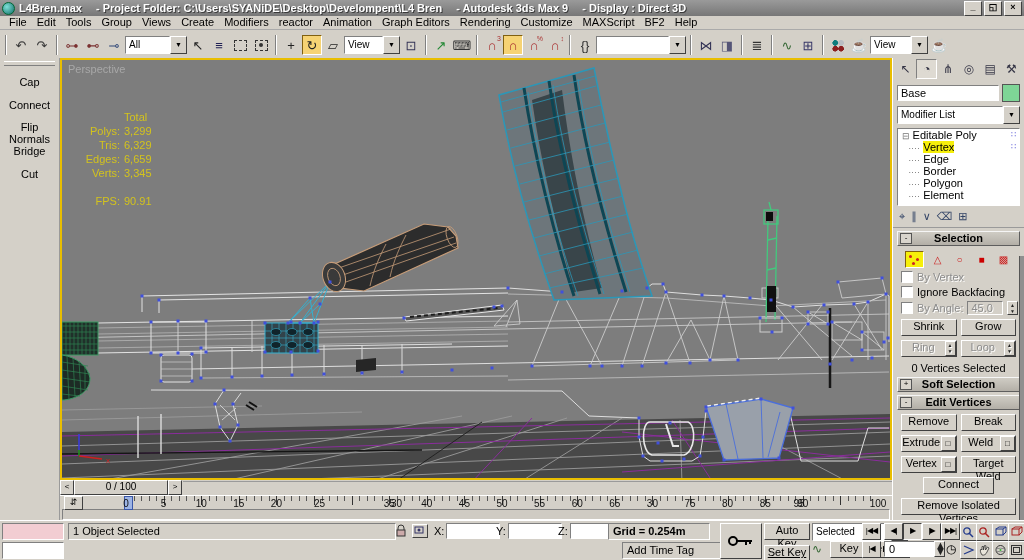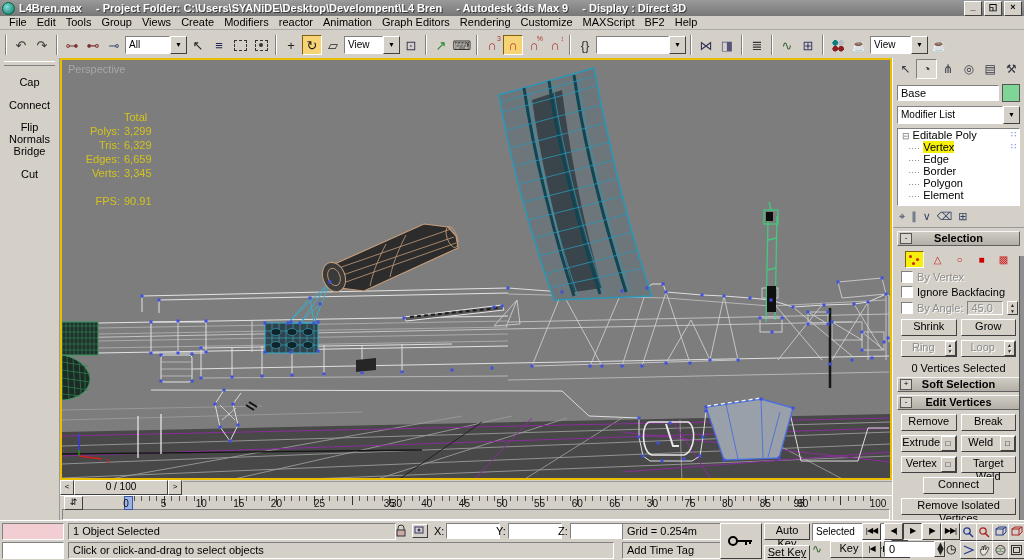--- a/index.html
+++ b/index.html
@@ -712,21 +712,20 @@
     </div>
     <div class="cp-scroll"></div>
   </div>
 </div>
 
 <div class="statusbar">
   <span class="sb sunken" style="left:2px;top:2px;width:60px;height:15px;background:#f2cdd2;"></span>
   <span class="sb sunken white" style="left:2px;top:21px;width:60px;height:15px;"></span>
 
   <span class="sb sunken sb-field" style="left:68px;top:2px;width:318px;height:15px;">1 Object Selected</span>
-  <span class="sb sunken sb-field" style="left:68px;top:21px;width:536px;height:15px;">Click or click-and-drag to select objects</span>
 
   <span class="sb" style="left:394px;top:2px;">
     <svg width="14" height="15">
           <rect x="3" y="7" width="8" height="6" fill="#caa" stroke="#333"></rect>
           <path d="M4,7 V5 a3,3 0 0 1 6,0 V7" fill="none" stroke="#333"></path>
         </svg>
   </span>
   <span class="sb raised" style="left:412px;top:3px;width:14px;height:12px;">
     <svg width="12" height="10">
           <rect x="2" y="2" width="8" height="6" fill="none" stroke="#336"></rect>
@@ -734,21 +733,21 @@
         </svg>
   </span>
 
   <span class="sb" style="left:434px;top:4px;">X:</span>
   <span class="sb sunken white sb-field" style="left:446px;top:2px;width:44px;height:14px;"></span>
   <span class="sb" style="left:496px;top:4px;">Y:</span>
   <span class="sb sunken white sb-field" style="left:508px;top:2px;width:44px;height:14px;"></span>
   <span class="sb" style="left:558px;top:4px;">Z:</span>
   <span class="sb sunken white sb-field" style="left:570px;top:2px;width:44px;height:14px;"></span>
 
-  <span class="sb sunken sb-field" style="left:622px;top:2px;width:92px;height:15px;">Grid = 0.254m</span>
+  <span class="sb sunken sb-field" style="left:608px;top:2px;width:92px;height:15px;font-weight:bold;">Grid = 0.254m</span>
   <span class="sb sunken sb-field" style="left:622px;top:21px;width:92px;height:15px;">Add Time Tag</span>
 
   <span class="sb raised keybtn" style="left:720px;top:2px;width:40px;height:34px;">
     <svg width="30" height="16">
           <circle cx="7" cy="8" r="4" fill="none" stroke="#000" stroke-width="2"></circle>
           <path d="M11,8 H26 M20,8 V12 M24,8 V11" stroke="#000" stroke-width="2" fill="none"></path>
         </svg>
   </span>
 
   <span class="sb raised btn" style="left:764px;top:2px;width:44px;">Auto Key</span>

